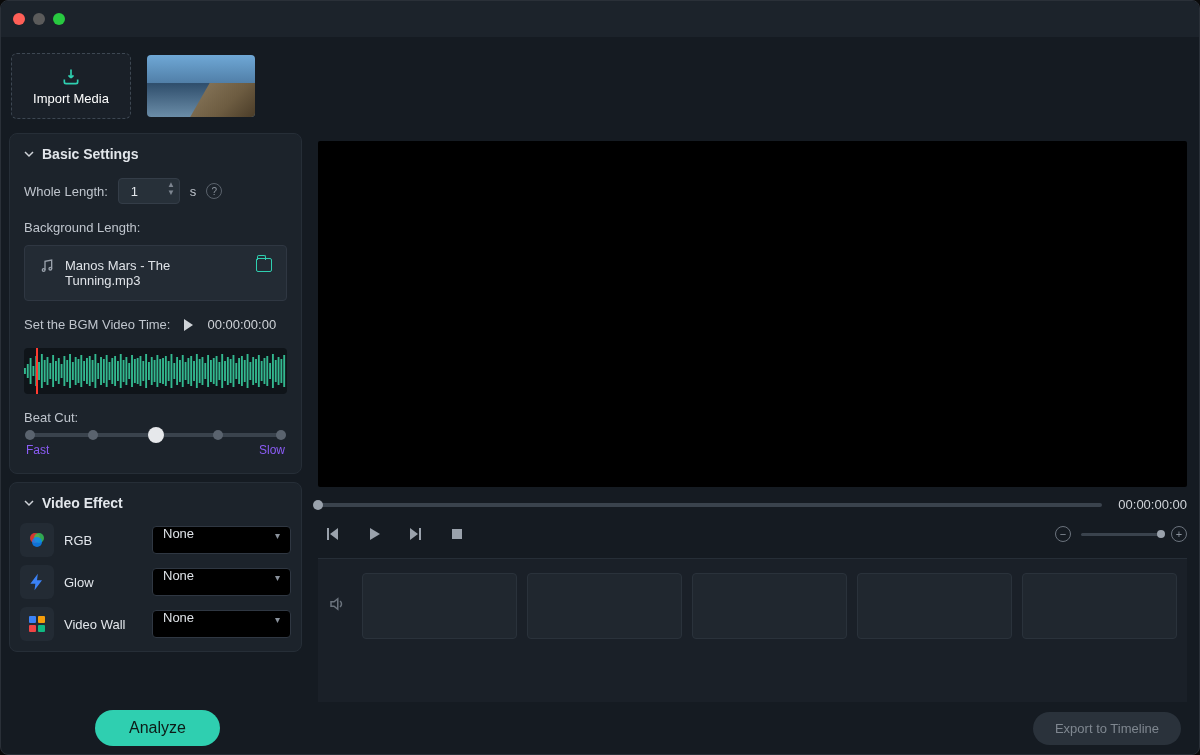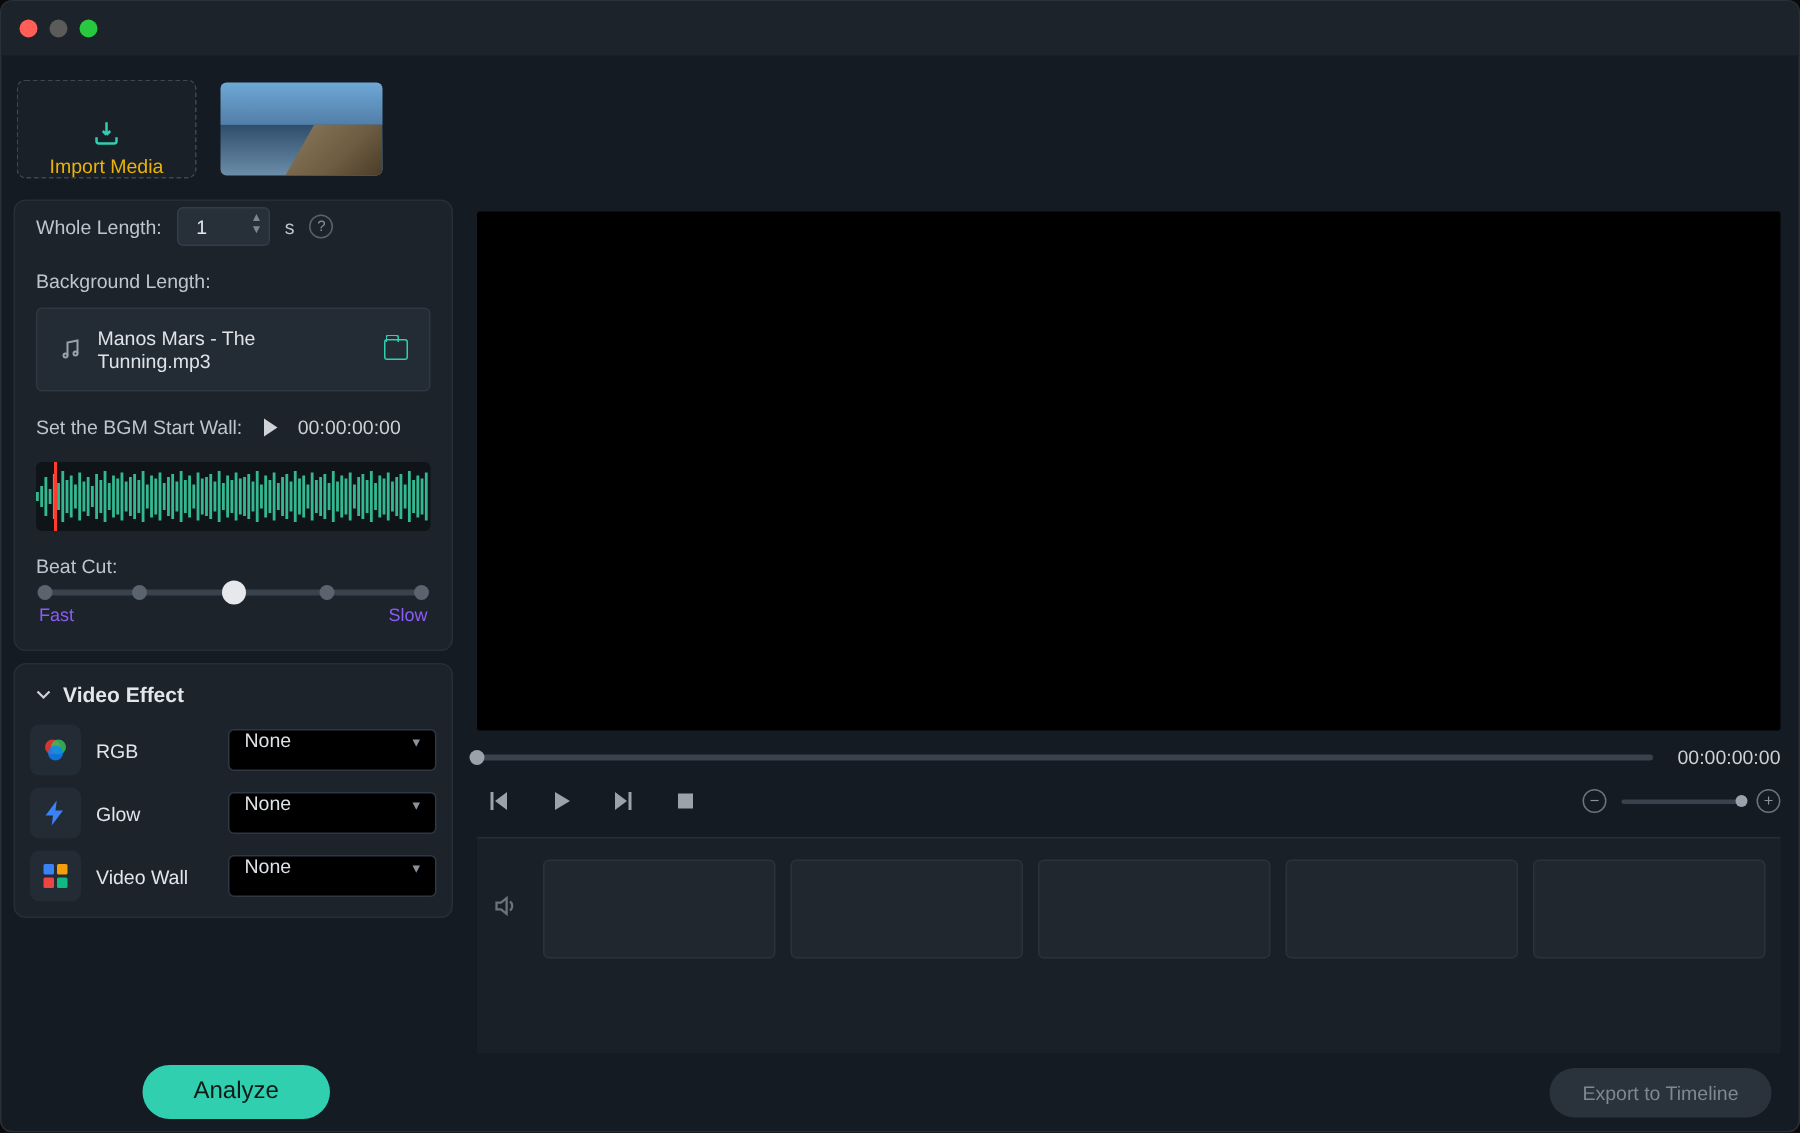--- a/index.html
+++ b/index.html
@@ -6,36 +6,36 @@
 body { background: #0a0a0a; width: 1200px; height: 755px; overflow: hidden; color: #cfd3d8; font-size: 13px; }
 .window { width: 1200px; height: 755px; background: #151b22; border-radius: 8px; overflow: hidden; display: flex; flex-direction: column; border: 1px solid #2a3038; }
 .titlebar { height: 36px; background: #1c232b; display: flex; align-items: center; padding: 0 12px; position: relative; }
 .traffic { display: flex; gap: 8px; }
 .traffic span { width: 12px; height: 12px; border-radius: 50%; display: inline-block; }
 .tr-close { background: #ff5f57; }
 .tr-min { background: #5b5b5b; }
 .tr-max { background: #28c940; }
 .title { position: absolute; left: 0; right: 0; text-align: center; font-size: 13px; color: #b9bfc6; font-weight: 600; pointer-events: none; }
 .media-row { height: 88px; display: flex; align-items: center; gap: 16px; padding: 10px 10px 0 10px; }
-.import-btn { width: 120px; height: 66px; border: 1.5px dashed #3d4752; border-radius: 6px; display: flex; flex-direction: column; align-items: center; justify-content: flex-end; color: #eab308; gap: 4px; cursor: pointer; background: #1a2028; }
+.import-btn { width: 120px; height: 66px; border: 1.5px dashed #3d4752; border-radius: 6px; display: flex; flex-direction: column; align-items: center; justify-content: center; color: #ffffff; gap: 4px; cursor: pointer; background: #1a2028; }
 .import-btn svg { width: 20px; height: 20px; }
 .thumb { width: 108px; height: 62px; border-radius: 4px; overflow: hidden; position: relative; background: linear-gradient(to bottom, #6fa8d6 0%, #517fa8 45%, #2f4e6c 46%, #6b8da8 100%); }
 .thumb::after { content:""; position:absolute; right:0; bottom:0; width:60%; height:55%; background: linear-gradient(135deg, #8b7a5e 0%, #6d5c41 60%, #4a3c28 100%); clip-path: polygon(30% 0, 100% 0, 100% 100%, 0 100%); }
 .main { flex: 1; display: flex; overflow: hidden; }
 .left { width: 320px; display: flex; flex-direction: column; gap: 8px; padding: 8px; overflow: hidden; }
 .panel { background: #1c232b; border-radius: 8px; border: 1px solid #262e37; }
 .panel-h { display: flex; align-items: center; gap: 8px; padding: 12px 14px; font-weight: 600; font-size: 14px; color: #e2e6eb; }
 .panel-h .chev { width: 10px; height: 10px; }
 .panel-body { padding: 4px 14px 16px 14px; display: flex; flex-direction: column; gap: 16px; }
 .row { display: flex; align-items: center; gap: 10px; }
 .lbl { color: #bfc5cd; font-size: 13px; }
 .spin { width: 62px; height: 26px; background: #273039; border: 1px solid #343d48; border-radius: 4px; display: flex; align-items: center; color: #e3e7ec; font-size: 13px; padding-left: 12px; position: relative; }
 .spin .arrows { position: absolute; right: 4px; top: 2px; display: flex; flex-direction: column; gap: 0; color: #7d8590; font-size: 8px; line-height: 8px; }
 .help { width: 16px; height: 16px; border: 1px solid #5a626c; border-radius: 50%; display: inline-flex; align-items: center; justify-content: center; color: #8a929c; font-size: 10px; }
-.music-box { background: #232b34; border: 1px solid #2f3742; border-radius: 4px; padding: 12px 14px; display: flex; align-items: center; gap: 10px; }
+.music-box { background: #232b34; border: 1px solid #2f3742; border-radius: 4px; padding: 12px 14px; display: flex; gap: 10px; }
 .music-box .note { color: #9aa2ac; }
 .music-box .fname { flex: 1; color: #dfe3e8; font-size: 13px; }
 .folder-ic { width: 16px; height: 14px; border: 1.5px solid #2fcfb0; border-radius: 2px; position: relative; }
 .folder-ic::before { content:""; position:absolute; top:-4px; left:0; width:7px; height:4px; border:1.5px solid #2fcfb0; border-bottom:none; border-radius:2px 2px 0 0; }
 .bgm-row { display: flex; align-items: center; gap: 14px; }
 .play-tri { width: 0; height: 0; border-left: 9px solid #cfd3d8; border-top: 6px solid transparent; border-bottom: 6px solid transparent; }
 .timecode { color: #cfd3d8; font-variant-numeric: tabular-nums; font-size: 13px; }
 .wave-wrap { background: #0f1419; border-radius: 4px; height: 46px; width: 100%; position: relative; overflow: hidden; }
 .wave-wrap svg { width: 100%; height: 100%; display: block; }
 .wave-cursor { position: absolute; left: 12px; top: 0; bottom: 0; width: 1.5px; background: #ff3b30; }
@@ -91,20 +91,26 @@
       </svg>
       <span>Import Media</span>
     </div>
     <div class="thumb"></div>
   </div>
 
   <div class="main">
     <div class="left">
 
       <div class="panel">
+        <div class="panel-h">
+          <svg class="chev" viewBox="0 0 10 10">
+              <path d="M1 3l4 4 4-4" fill="none" stroke="#cfd3d8" stroke-width="1.5"></path>
+            </svg>
+          <span>Basic Settings</span>
+        </div>
         <div class="panel-body">
           <div class="row">
             <span class="lbl">Whole Length:</span>
             <div class="spin">
               <span>1</span>
               <span class="arrows">▲<br>▼</span>
             </div>
             <span class="lbl">s</span>
             <span class="help">?</span>
           </div>
@@ -116,21 +122,21 @@
                   <path d="M9 18V5l10-2v13"></path>
                   <circle cx="7" cy="18" r="2"></circle>
                   <circle cx="17" cy="16" r="2"></circle>
                 </svg>
               <span class="fname">Manos Mars - The Tunning.mp3</span>
               <span class="folder-ic"></span>
             </div>
           </div>
 
           <div class="bgm-row">
-            <span class="lbl">Set the BGM Start Wall:</span>
+            <span class="lbl">Set the BGM Video Time:</span>
             <span class="play-tri"></span>
             <span class="timecode">00:00:00:00</span>
           </div>
 
           <div class="wave-wrap">
             <svg viewBox="0 0 280 46" preserveAspectRatio="none">
               <g fill="#33b88f">
 
                 <rect x="0" y="20" width="2" height="6"></rect>
                   <rect x="3" y="16" width="2" height="14"></rect>

